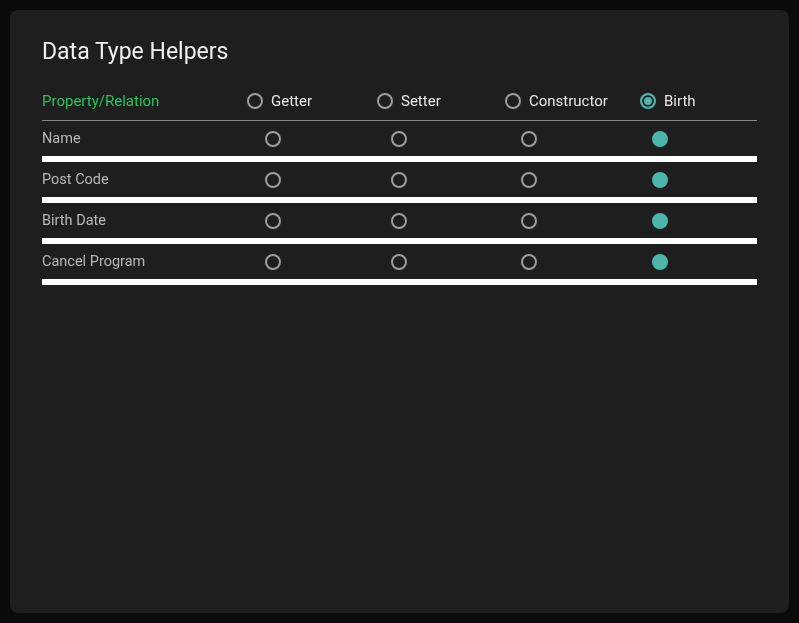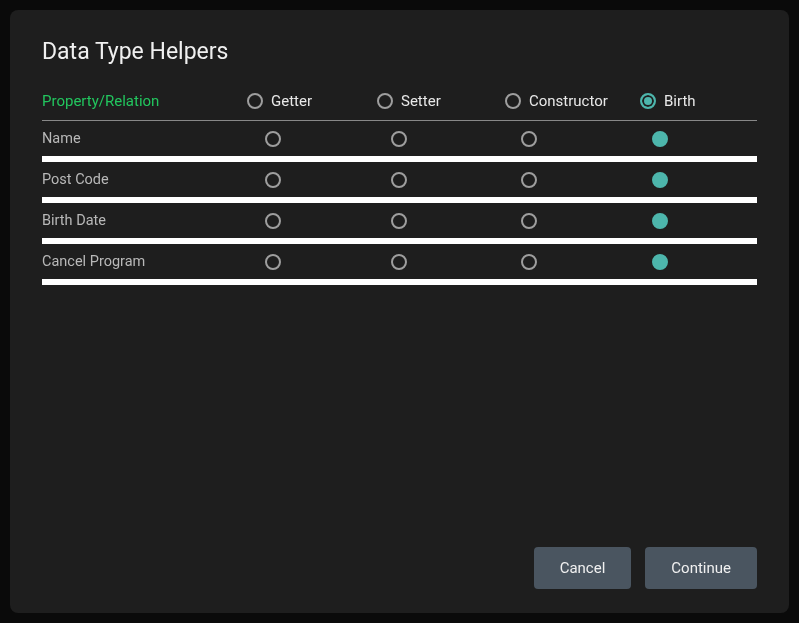--- a/index.html
+++ b/index.html
@@ -205,18 +205,14 @@
       <div class="col-opt col-constructor">
           <span class="radio"></span>
         </div>
       <div class="col-opt col-form">
           <span class="radio checked"></span>
         </div>
     </div>
 
   </div>
 
-  <div class="footer">
-    <button class="btn">Cancel</button>
-    <button class="btn">Continue</button>
-  </div>
 
 </div>
 
 </body></html>

